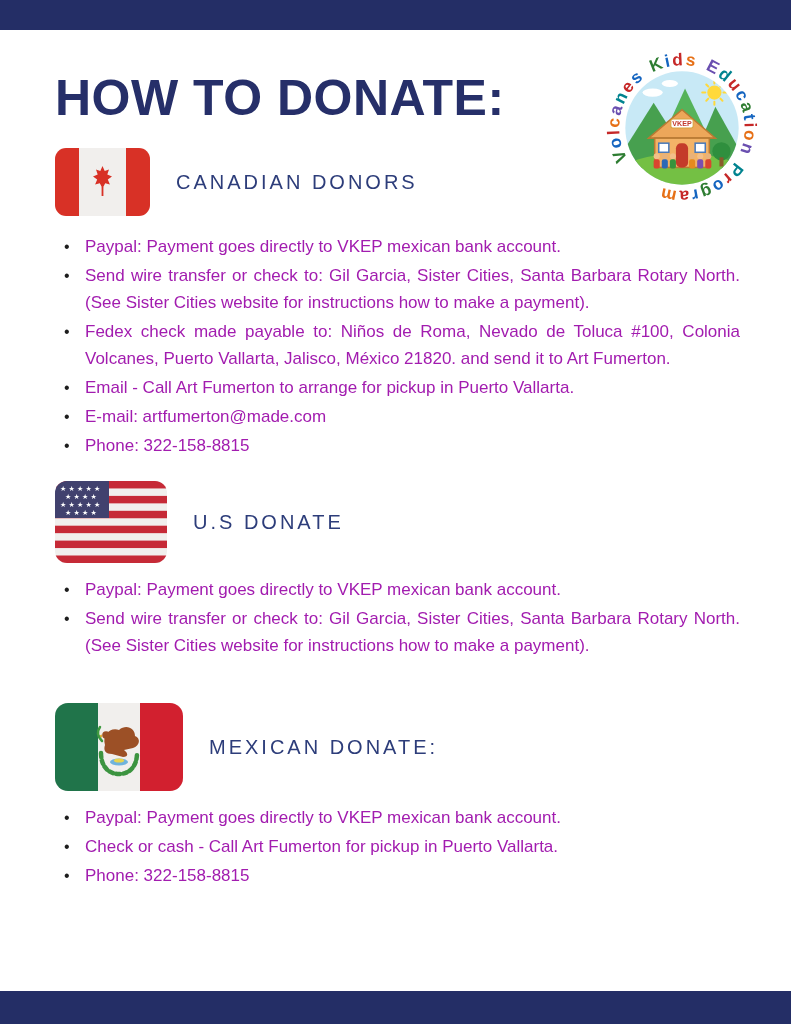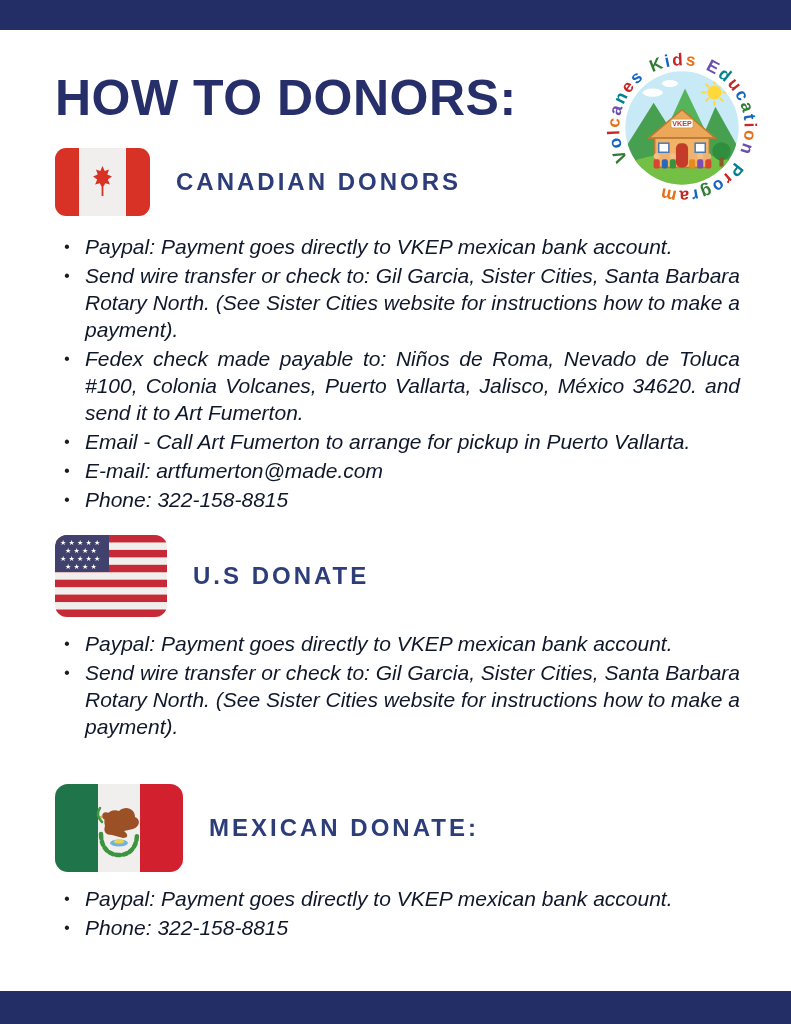--- a/index.html
+++ b/index.html
@@ -14,35 +14,35 @@
   .content { padding:73px 51px 0 55px; }
 
   h1.title {
     font-size:50px; line-height:1; font-weight:bold; color:#262f69; letter-spacing:0.5px;
   }
 
   .logo { position:absolute; top:42px; left:596px; width:172px; height:172px; }
   .logo text.arc { font-size:17px; font-weight:bold; letter-spacing:2px; word-spacing:2px; }
 
   .sec-head { display:flex; align-items:center; gap:26px; }
-  .sec-head h2 { font-size:24px; font-weight:bold; color:#2d3d7a; letter-spacing:3px; }
+  .sec-head h2 { font-size:20px; font-weight:normal; color:#2d3d7a; letter-spacing:3px; }
 
   .flag-ca { width:95px;  height:68px; flex:0 0 auto; }
   .flag-us { width:112px; height:82px; flex:0 0 auto; }
   .flag-mx { width:128px; height:88px; flex:0 0 auto; }
 
   section.canada .sec-head { margin-top:25px; }
   section.us  { margin-top:22px; }
   section.mx  { margin-top:44px; }
 
   ul.bullets { list-style:none; margin:17px 0 0 7px; }
   section.us ul.bullets, section.mx ul.bullets { margin-top:13px; }
   ul.bullets li {
     position:relative; padding-left:23px; margin-bottom:2px;
-    font-size:21px; line-height:27px; color:#0f172a; text-align:justify;font-style:italic;
+    font-size:17px; line-height:27px; color:#a21caf; text-align:justify;
   }
   ul.bullets li::before { content:"•"; position:absolute; left:2px; top:0; font-size:16px; color:#1d1d1d; }
 </style>
 </head>
 <body>
 
 <div class="bar top"></div>
 
 <svg class="logo" viewBox="0 0 170 170">
   <defs>
@@ -93,21 +93,21 @@
       <circle cx="111" cy="113" r="3" fill="#e8b27a"></circle>
         <rect x="108" y="116" width="6" height="9" rx="2" fill="#d9452f"></rect>
     </g>
   </g>
   <text class="arc">
     <textPath href="#arcPath"><tspan fill="#2e7d32">V</tspan><tspan fill="#1565c0">o</tspan><tspan fill="#c62828">l</tspan><tspan fill="#e67017">c</tspan><tspan fill="#6a4fb0">a</tspan><tspan fill="#00838f">n</tspan><tspan fill="#c62828">e</tspan><tspan fill="#1565c0">s</tspan><tspan> </tspan><tspan fill="#2e7d32">K</tspan><tspan fill="#1565c0">i</tspan><tspan fill="#c62828">d</tspan><tspan fill="#e67017">s</tspan><tspan> </tspan><tspan fill="#6a4fb0">E</tspan><tspan fill="#00838f">d</tspan><tspan fill="#c62828">u</tspan><tspan fill="#1565c0">c</tspan><tspan fill="#2e7d32">a</tspan><tspan fill="#1565c0">t</tspan><tspan fill="#c62828">i</tspan><tspan fill="#e67017">o</tspan><tspan fill="#6a4fb0">n</tspan><tspan> </tspan><tspan fill="#00838f">P</tspan><tspan fill="#c62828">r</tspan><tspan fill="#1565c0">o</tspan><tspan fill="#2e7d32">g</tspan><tspan fill="#1565c0">r</tspan><tspan fill="#c62828">a</tspan><tspan fill="#e67017">m</tspan></textPath>
   </text>
 </svg>
 
 <div class="content">
-  <h1 class="title">HOW TO DONORS:</h1>
+  <h1 class="title">HOW TO DONATE:</h1>
 
   <section class="canada">
     <div class="sec-head">
       <svg class="flag-ca" viewBox="0 0 95 68">
         <defs>
             <clipPath id="caClip">
               <rect width="95" height="68" rx="11"></rect>
             </clipPath>
           </defs>
         <g clip-path="url(#caClip)">
@@ -117,21 +117,21 @@
             <path d="M0,-12 L2.2,-7 6.5,-8.6 4.8,-3.4 9.5,-1.6 5.3,1.6 7.4,6.4 2.7,5.3 0,10.5 -2.7,5.3 -7.4,6.4 -5.3,1.6 -9.5,-1.6 -4.8,-3.4 -6.5,-8.6 -2.2,-7 Z"></path>
             <rect x="-0.9" y="9" width="1.8" height="9"></rect>
           </g>
         </g>
       </svg>
       <h2>CANADIAN DONORS</h2>
     </div>
     <ul class="bullets">
         <li>Paypal: Payment goes directly to VKEP mexican bank account.</li>
         <li>Send wire transfer or check to: Gil Garcia, Sister Cities, Santa Barbara Rotary North. (See Sister Cities website for instructions how to make a payment).</li>
-        <li>Fedex check made payable to: Niños de Roma, Nevado de Toluca #100, Colonia Volcanes, Puerto Vallarta, Jalisco, México 34620. and send it to Art Fumerton.</li>
+        <li>Fedex check made payable to: Niños de Roma, Nevado de Toluca #100, Colonia Volcanes, Puerto Vallarta, Jalisco, México 21820. and send it to Art Fumerton.</li>
         <li>Email - Call Art Fumerton to arrange for pickup in Puerto Vallarta.</li>
         <li>E-mail: artfumerton@made.com</li>
         <li>Phone: 322-158-8815</li>
       </ul>
   </section>
 
   <section class="us">
     <div class="sec-head">
       <svg class="flag-us" viewBox="0 0 112 82">
         <defs>
@@ -186,18 +186,19 @@
             <circle cx="51" cy="32" r="3.8" fill="#9c5026"></circle>
             <path d="M47,31.5 l-4.5,1.5 4.5,1.8 Z" fill="#e2b23c"></path>
             <path d="M45,24 q-5,7 2,14" stroke="#3f9a40" stroke-width="2.5" fill="none" stroke-linecap="round"></path>
           </g>
         </g>
       </svg>
       <h2>MEXICAN DONATE:</h2>
     </div>
     <ul class="bullets">
         <li>Paypal: Payment goes directly to VKEP mexican bank account.</li>
+        <li>Check or cash - Call Art Fumerton for pickup in Puerto Vallarta.</li>
         <li>Phone: 322-158-8815</li>
       </ul>
   </section>
 </div>
 
 <div class="bar bottom"></div>
 
 </body></html>

